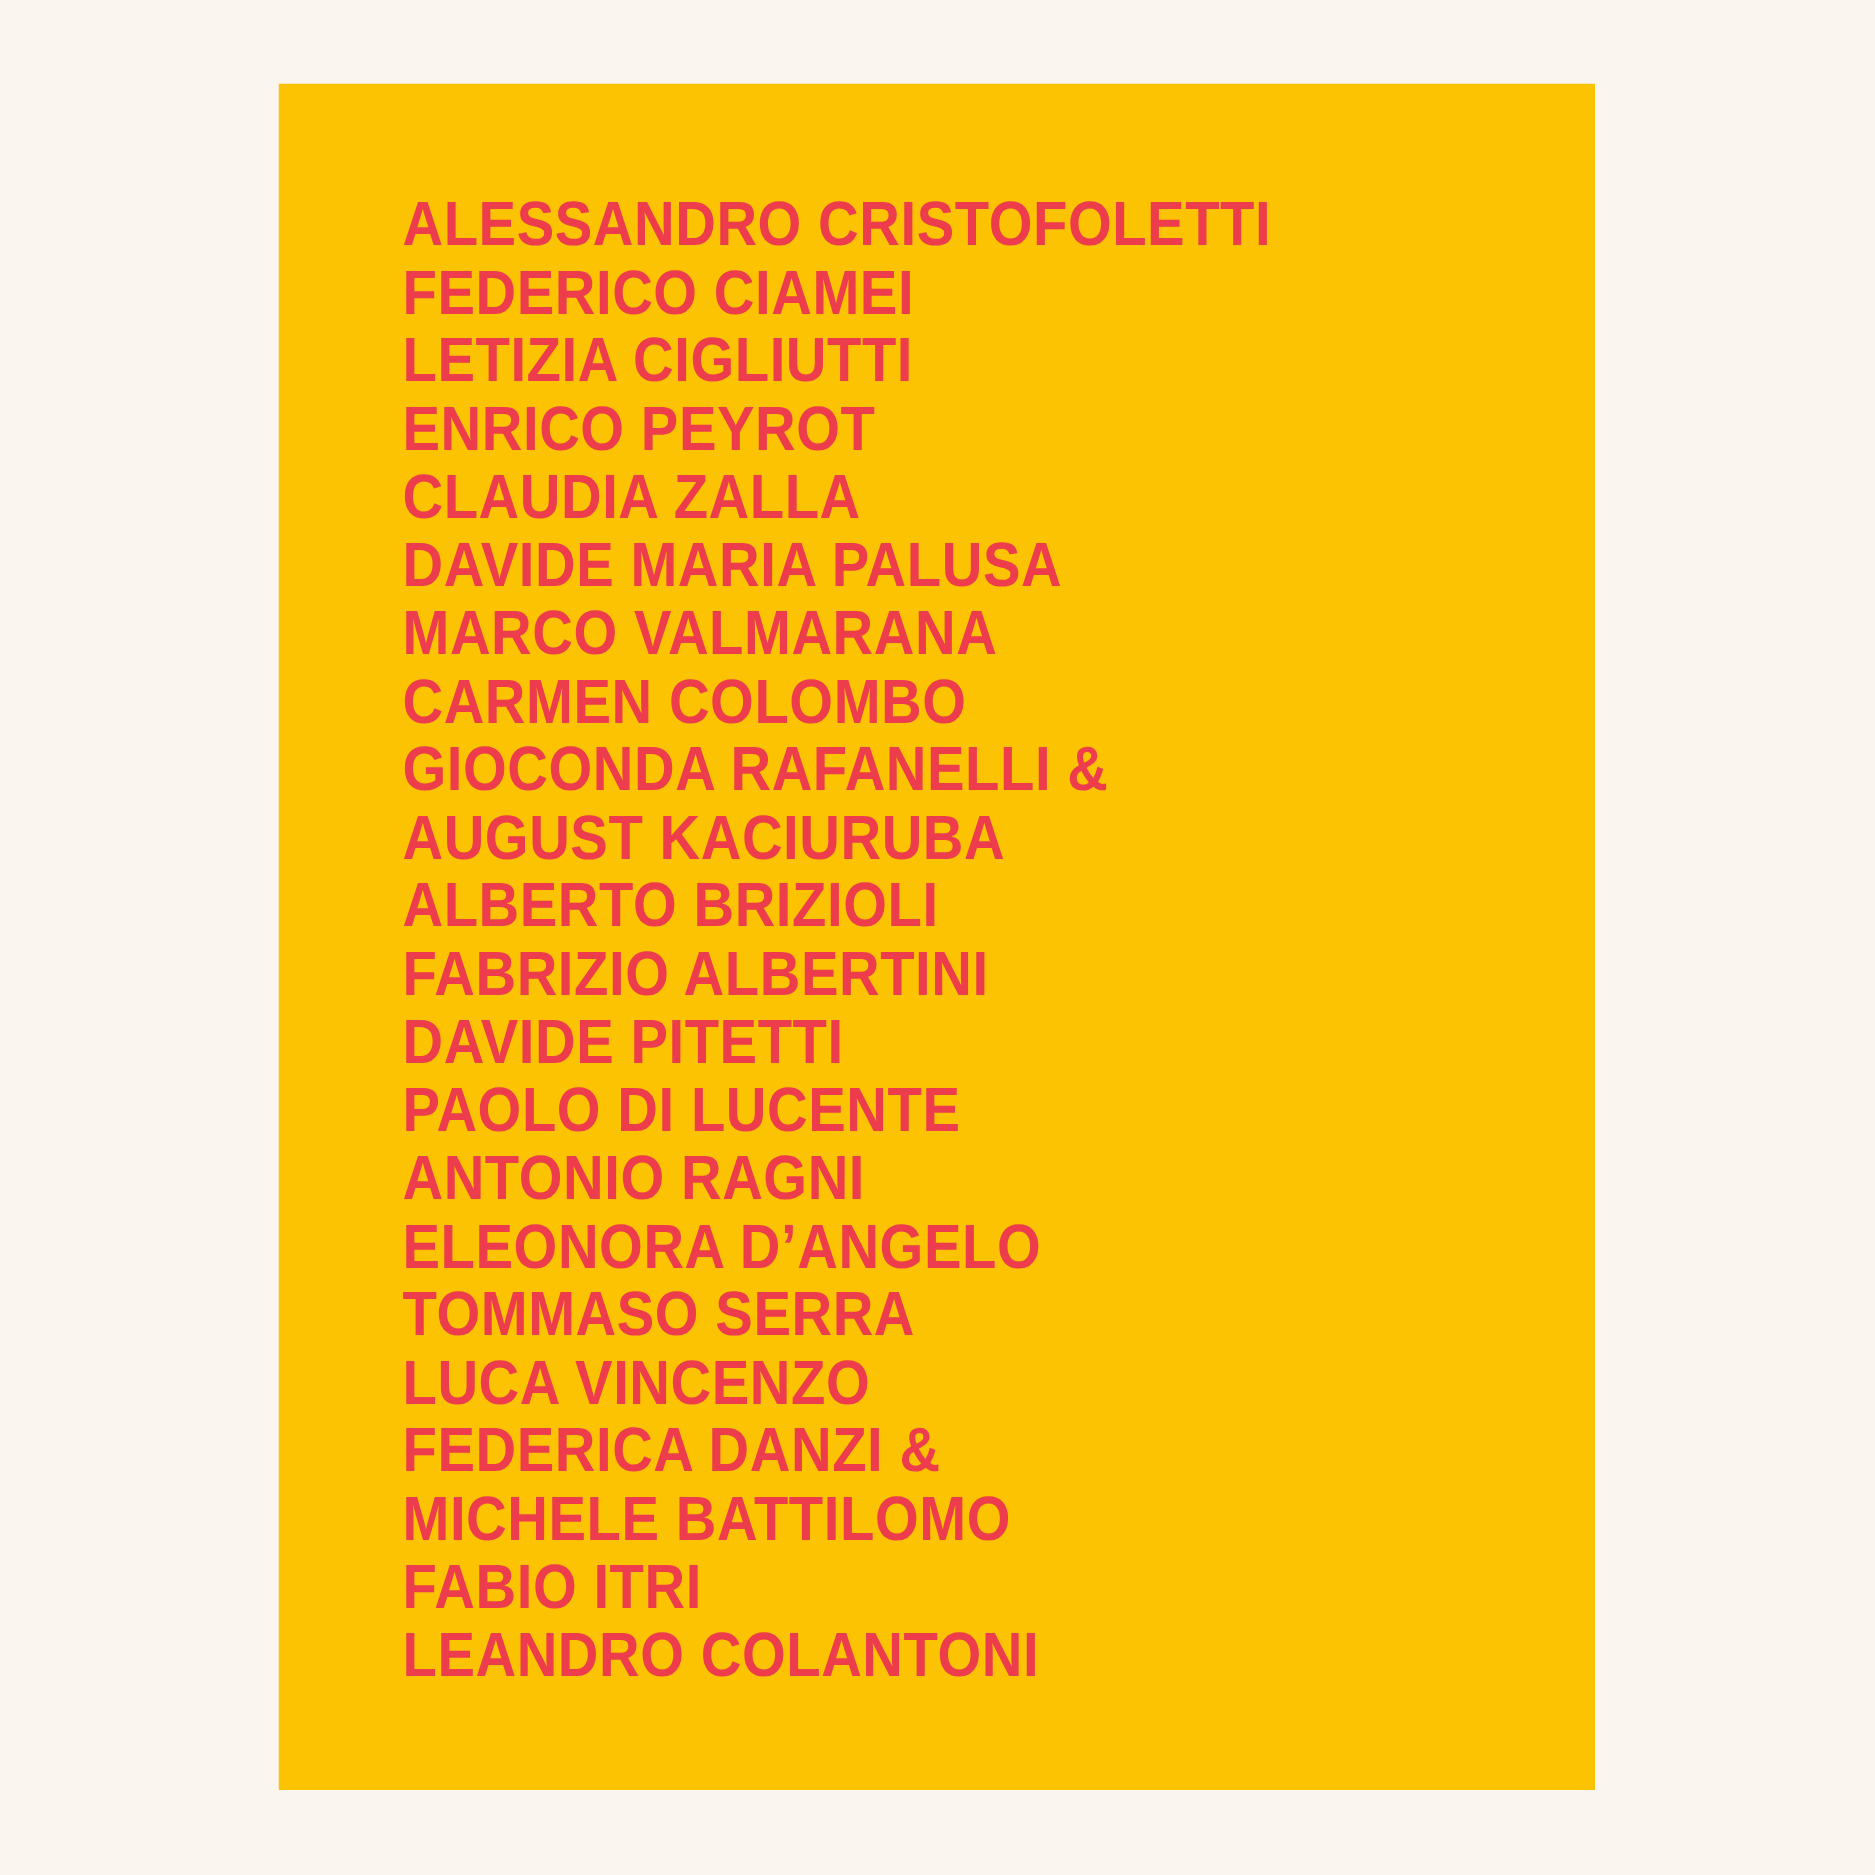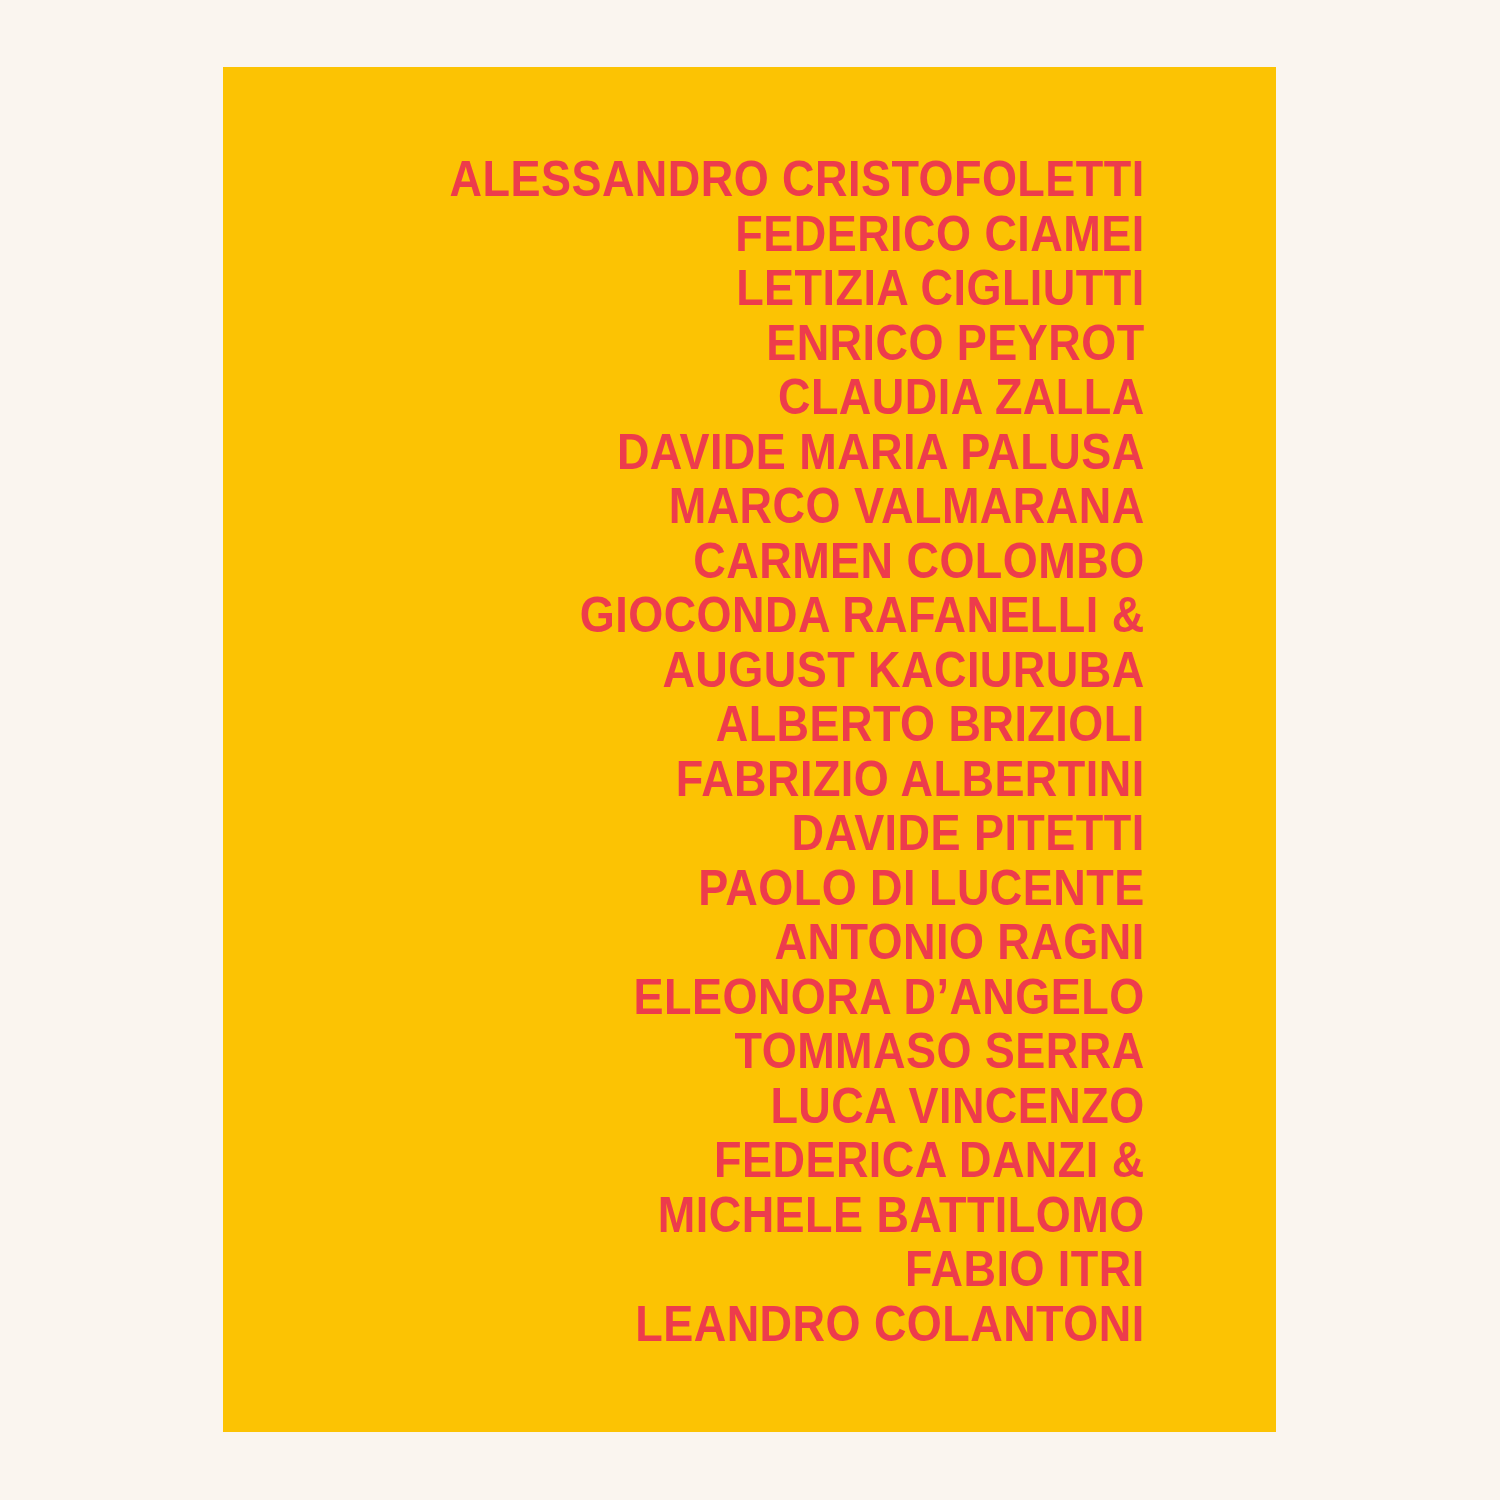--- a/index.html
+++ b/index.html
@@ -25,21 +25,20 @@
     position: absolute;
     left: 223px;
     top: 67px;
     width: 1053px;
     height: 1365px;
     background: var(--panel);
     padding: 85px 40px 0 99px;
   }
   .names-list {
     display: block;
-    text-align: right;
   }
   .name-line {
     display: block;
     color: var(--text);
     font-weight: bold;
     font-size: 50px;
     line-height: 54.5px;
     letter-spacing: 0.5px;
     text-transform: uppercase;
     white-space: nowrap;

